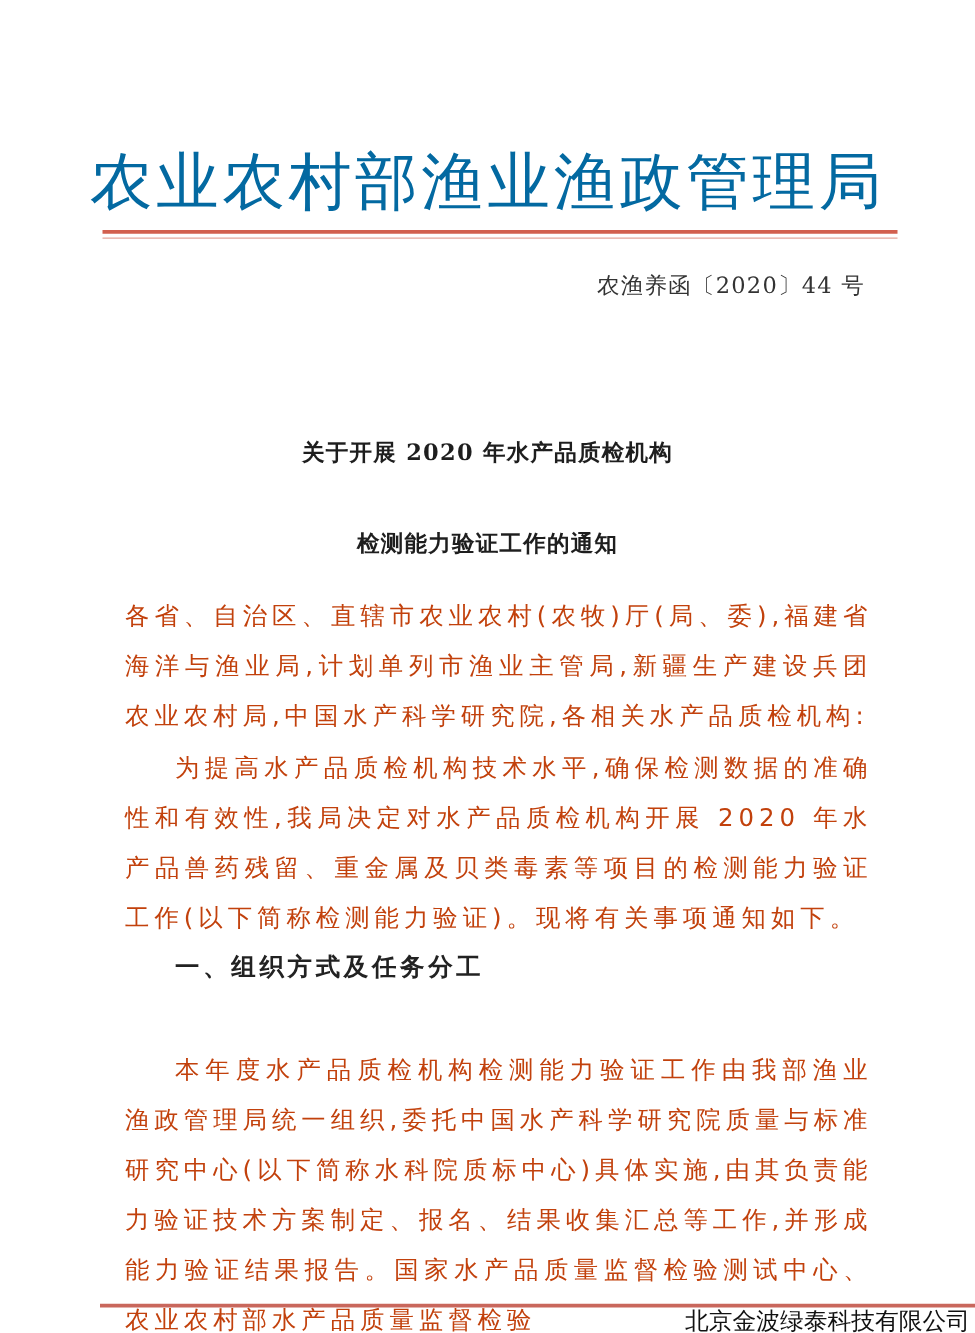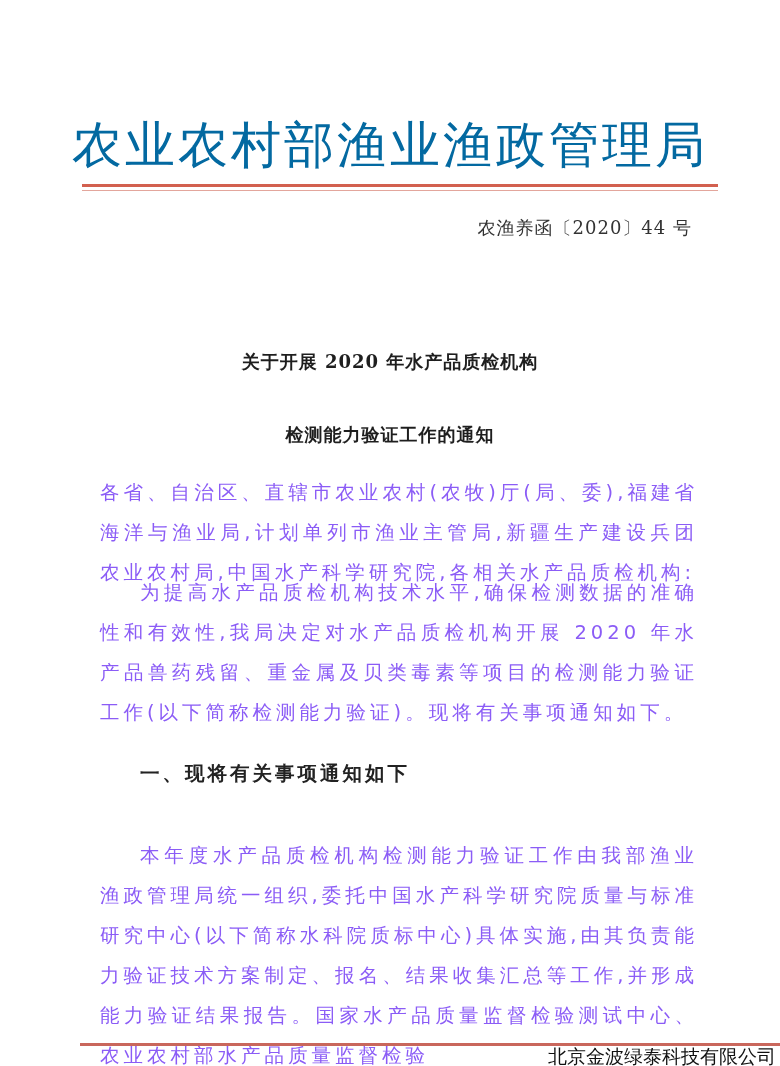--- a/index.html
+++ b/index.html
@@ -6,41 +6,41 @@
   body { width:780px; height:1066px; background:#ffffff; position:relative; overflow:hidden;
          font-family:"DejaVu Serif", serif; color:#2a2a2a; }
   .header-title { position:absolute; left:0; top:112px; width:780px; text-align:center;
          font-family:"DejaVu Serif", serif; font-size:50px; letter-spacing:3px; color:#0369a1; font-weight:normal; }
   .red-rule { position:absolute; left:82px; width:636px; background:#d2604f; }
   .rule-top { top:184px; height:3px; }
   .rule-top2 { top:190px; height:1px; background:#e3a69c; }
   .doc-number { position:absolute; right:88px; top:216px; font-size:18px; color:#333; letter-spacing:1px;text-align:center; }
   .title { position:absolute; left:0; width:780px; text-align:center; font-size:18px; font-weight:bold; color:#1e1e1e; letter-spacing:1px; }
   .t1 { top:350px; } .t2 { top:396px;margin-top:27px; }
-  .para { position:absolute; left:100px; width:598px; font-size:19.5px; line-height:40px; color:#8b5cf6;
+  .para { position:absolute; left:100px; width:598px; font-size:19.5px; line-height:40px; color:#c2410c;
           letter-spacing:4px; text-align:justify; font-family:"DejaVu Sans", sans-serif; }
   .recipients { top:473px; }
-  .p1 { top:573px; text-indent:40px; }
+  .p1 { top:595px; text-indent:40px; }
   .section-head { position:absolute; left:140px; top:760px; font-size:19.5px; font-weight:bold; letter-spacing:3px;
           font-family:"DejaVu Sans", sans-serif; color:#222; }
   .p2 { top:836px; text-indent:40px; }
   .red-rule-bottom { position:absolute; left:80px; top:1043px; width:700px; height:3px; background:#c9675c; }
   .watermark { position:absolute; right:4px; top:1044px; font-size:19px; color:#111; font-family:"DejaVu Sans", sans-serif; }
 </style>
 </head>
 <body>
 
 <div class="header-title">农业农村部渔业渔政管理局</div>
 <div class="red-rule rule-top"></div>
 <div class="red-rule rule-top2"></div>
 
 <div class="doc-number">农渔养函〔2020〕44 号</div>
 
 <div class="title t1">关于开展 2020 年水产品质检机构</div>
 <div class="title t2">检测能力验证工作的通知</div>
 
 <div class="para recipients">各省、自治区、直辖市农业农村(农牧)厅(局、委),福建省海洋与渔业局,计划单列市渔业主管局,新疆生产建设兵团农业农村局,中国水产科学研究院,各相关水产品质检机构:</div>
 <div class="para p1">为提高水产品质检机构技术水平,确保检测数据的准确性和有效性,我局决定对水产品质检机构开展 2020 年水产品兽药残留、重金属及贝类毒素等项目的检测能力验证工作(以下简称检测能力验证)。现将有关事项通知如下。</div>
-<div class="section-head">一、现将有关事项通知如下</div>
+<div class="section-head">一、组织方式及任务分工</div>
 <div class="para p2">本年度水产品质检机构检测能力验证工作由我部渔业渔政管理局统一组织,委托中国水产科学研究院质量与标准研究中心(以下简称水科院质标中心)具体实施,由其负责能力验证技术方案制定、报名、结果收集汇总等工作,并形成能力验证结果报告。国家水产品质量监督检验测试中心、农业农村部水产品质量监督检验</div>
 
 <div class="red-rule-bottom"></div>
 <div class="watermark">北京金波绿泰科技有限公司</div>
 
 </body></html>

